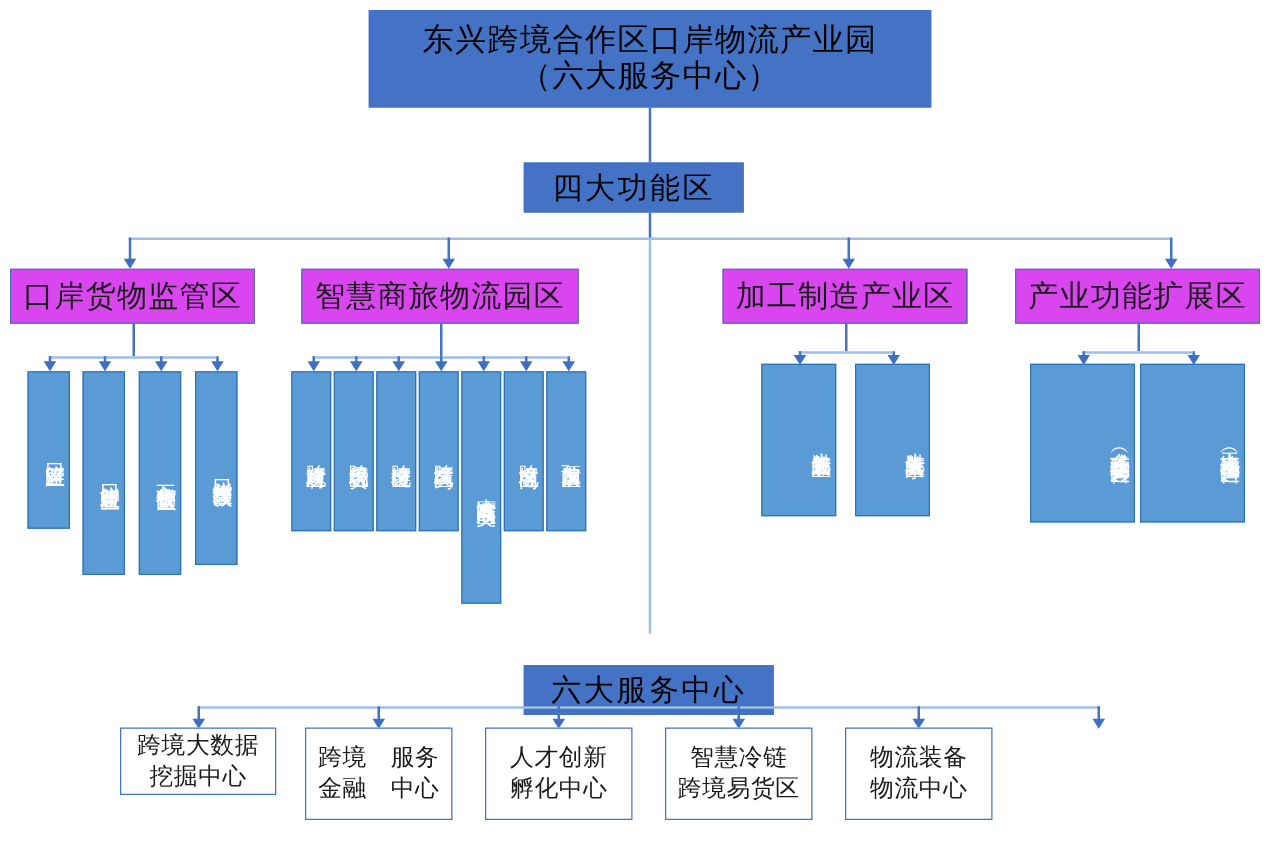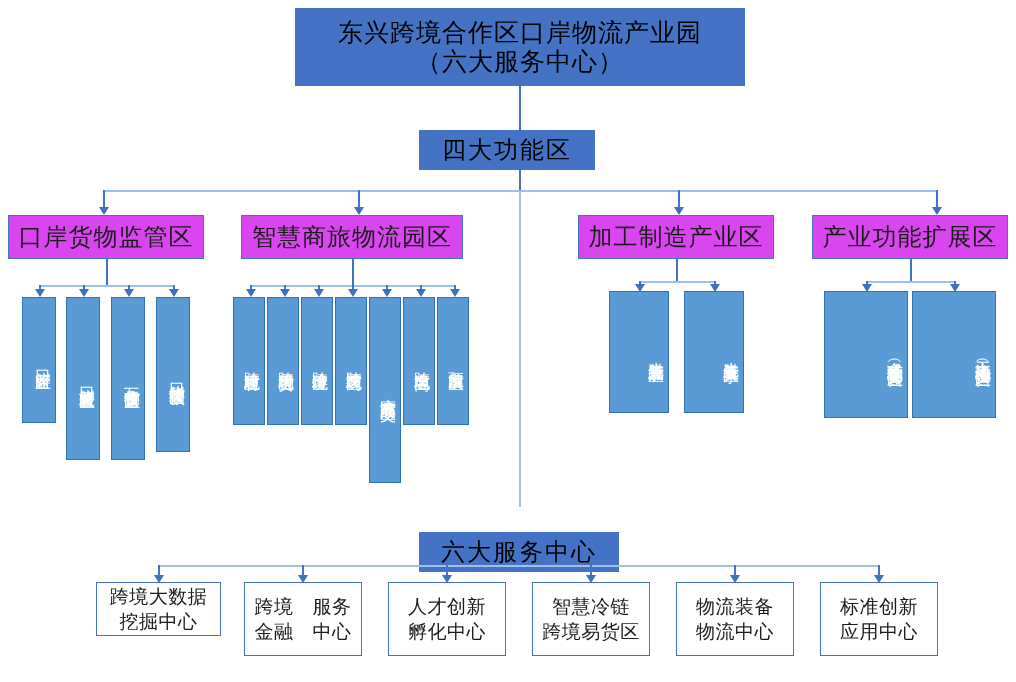--- a/index.html
+++ b/index.html
@@ -217,18 +217,14 @@
     <span>孵化中心</span>
   </div>
   <div class="box center-box" style="left:532px;top:582px;width:118px;height:74px;flex-direction:column;">
     <span>智慧冷链</span>
     <span>跨境易货区</span>
   </div>
   <div class="box center-box" style="left:676px;top:582px;width:118px;height:74px;flex-direction:column;">
     <span>物流装备</span>
     <span>物流中心</span>
   </div>
-  <div class="box center-box" style="left:820px;top:582px;width:118px;height:74px;flex-direction:column;">
-    <span>标准创新</span>
-    <span>应用中心</span>
-  </div>
 
 </div>
 
 </body></html>

